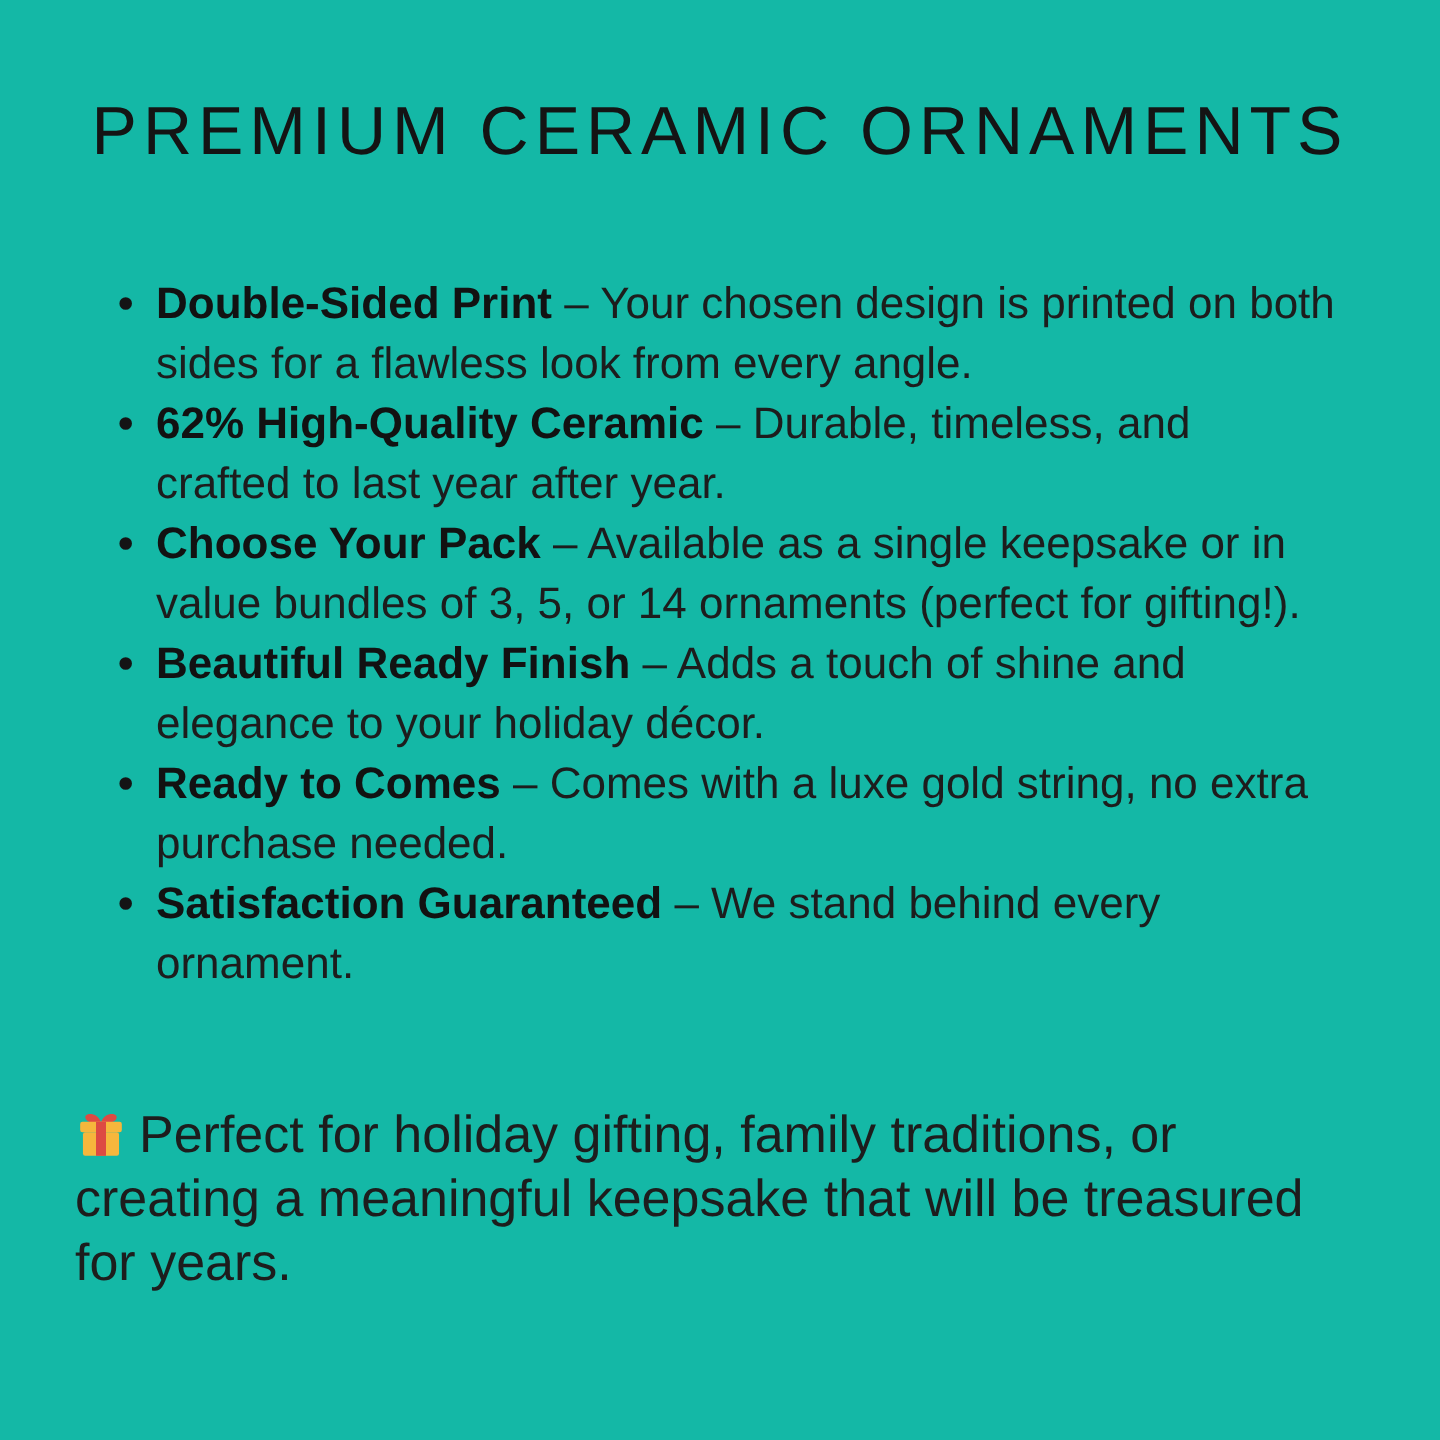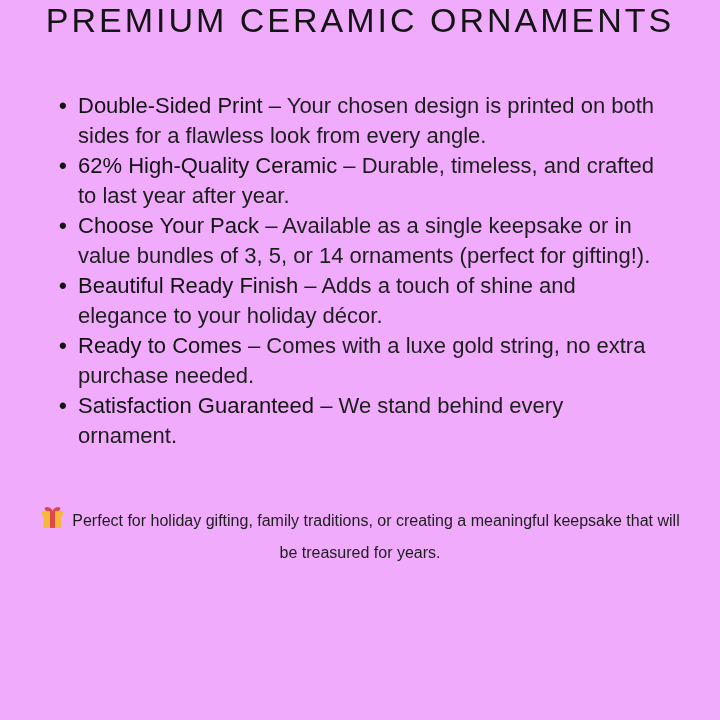--- a/index.html
+++ b/index.html
@@ -9,21 +9,22 @@
   body {
     width: 720px;
     height: 720px;
     background: #ffffff;
     overflow: hidden;
   }
   .page {
     box-sizing: border-box;
     width: 720px;
     height: 720px;
-    background: #f0abfc;
+    padding-top: 46px;
+    background: #14b8a6;
     font-family: "Liberation Sans", "DejaVu Sans", sans-serif;
     color: #1d1d1d;
   }
   .title {
     margin: 0 0 50px 0;
     text-align: center;
     font-family: "Liberation Sans", sans-serif;
     font-weight: 300;
     font-size: 34px;
     line-height: 1.2;
@@ -42,31 +43,31 @@
     padding-left: 20px;
   }
   .feature-list li .bullet-dot {
     position: absolute;
     left: 1px;
     top: 0;
     font-weight: 700;
     color: #141414;
   }
   .lead {
-    font-weight: 400;
+    font-weight: 700;
     color: #121212;
   }
   .sep {
     white-space: pre;
   }
   .footer-note {
     margin: 54px auto 0 auto;
     max-width: 645px;
-    text-align: center;
-    font-size: 16px;
+    text-align: left;
+    font-size: 26px;
     line-height: 32px;
     color: #1d1d1d;
   }
   .gift-icon {
     display: inline-block;
     width: 25px;
     height: 25px;
     vertical-align: -4px;
     margin-right: 7px;
   }

